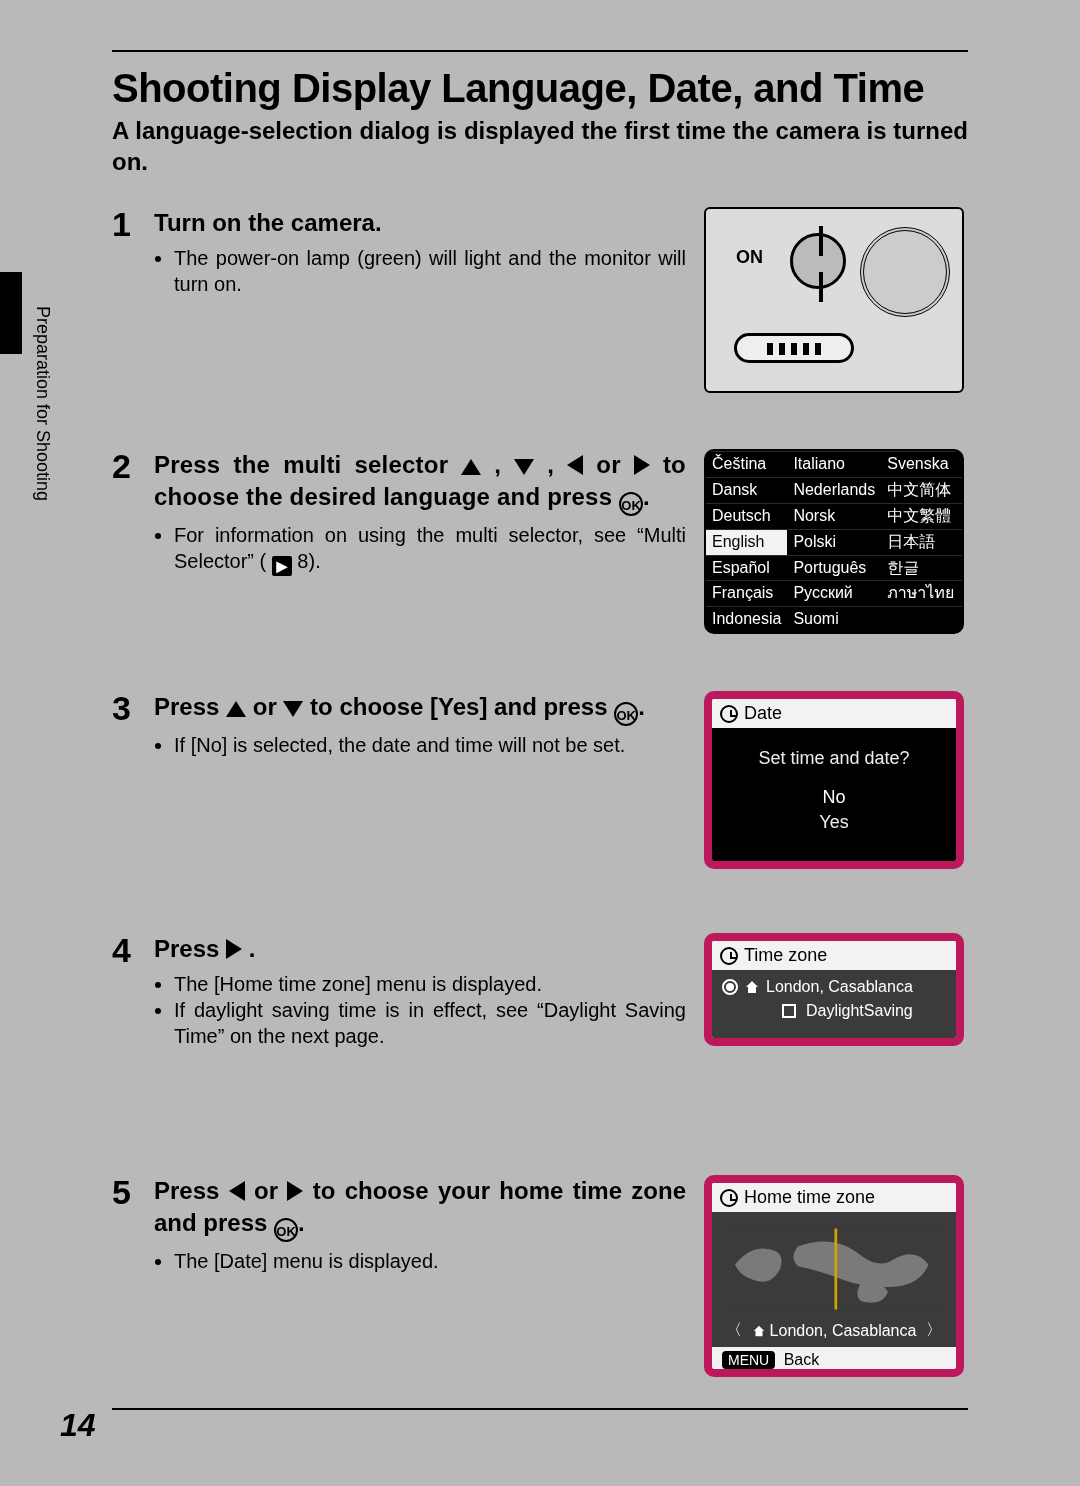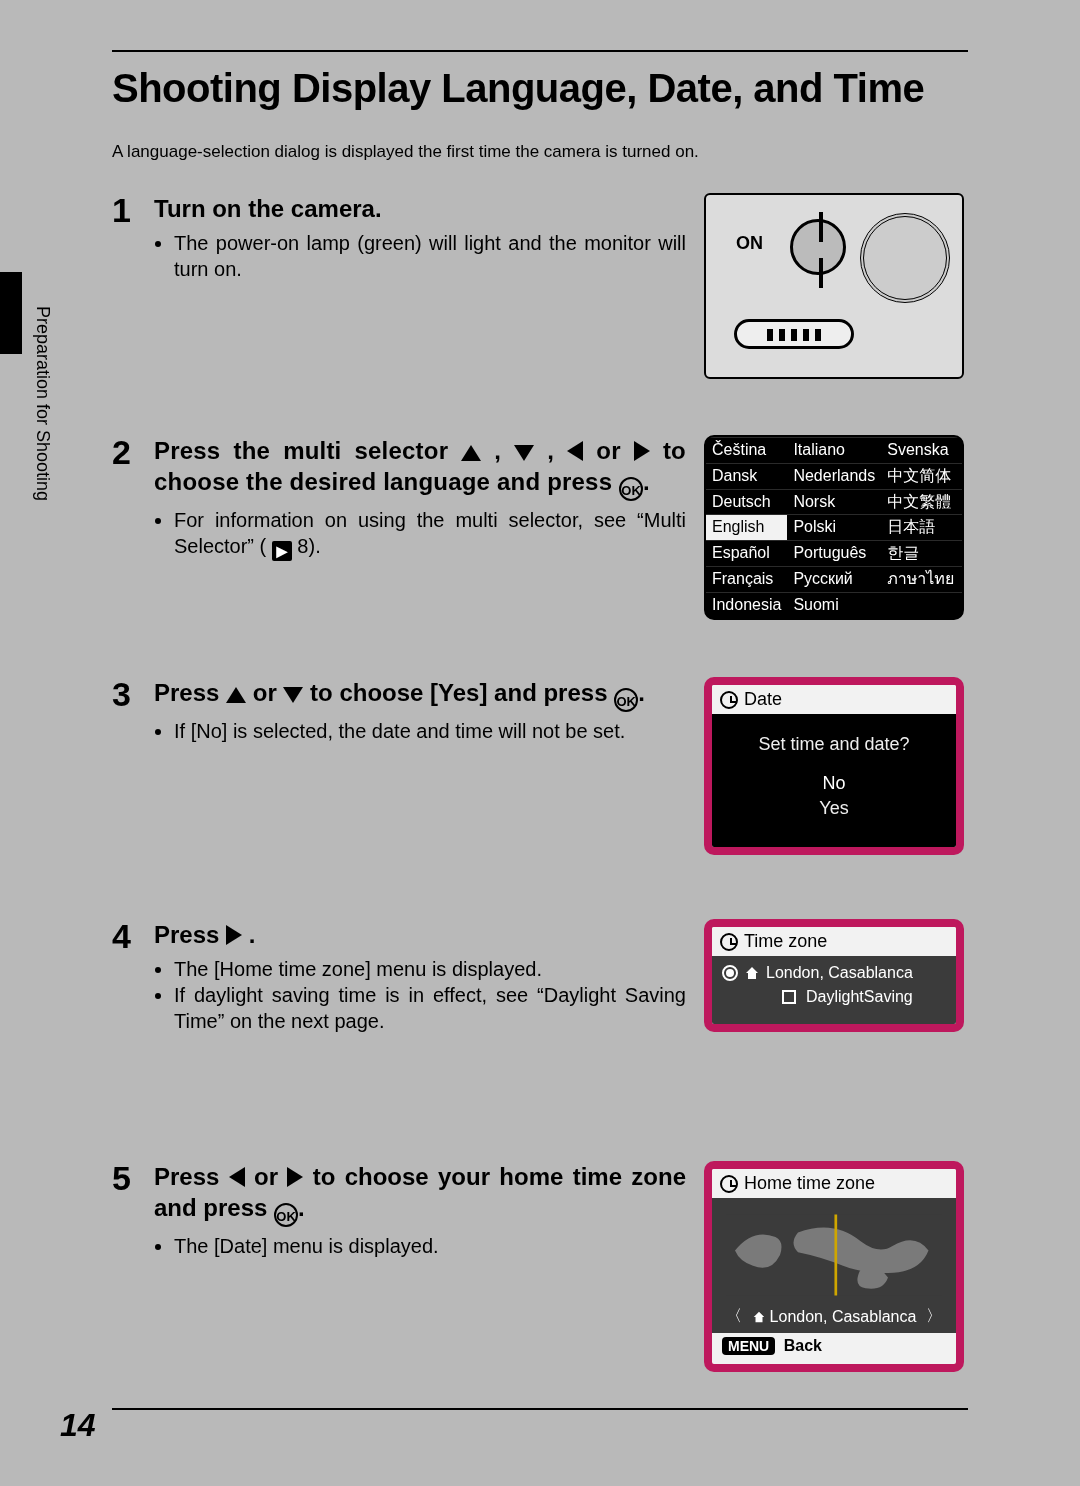--- a/index.html
+++ b/index.html
@@ -35,23 +35,23 @@
     right: 112px;
     top: 66px;
   }
   h1 {
     margin: 0;
     font-size: 40px;
     font-weight: 700;
     letter-spacing: -0.5px;
   }
   .intro {
-    margin-top: 30px;
-    font-size: 17px;
-    font-weight: 400;
+    margin-top: 4px;
+    font-size: 24px;
+    font-weight: 700;
     text-align: justify;
     line-height: 1.3;
   }
   .steps {
     margin-top: 30px;
   }
   .step {
     display: flex;
     gap: 18px;
     margin-top: 42px;
@@ -466,21 +466,21 @@
                   <span class="home-ico" style="width:14px;height:14px;">
                     <svg viewBox="0 0 16 16">
                         <path d="M2 8 L8 2 L14 8 L12 8 L12 14 L4 14 L4 8 Z" fill="#fff"></path>
                       </svg>
                   </span>
                   <span>London, Casablanca</span>
                 </span>
                 <span>〉</span>
               </div>
             </div>
-            <div style="padding:4px 10px 9px 10px; font-size:16px;font-weight:bold;">
+            <div style="padding:4px 10px 0 10px; font-size:16px;">
               <span class="menu-badge">MENU</span>
               <span>Back</span>
             </div>
           </div>
         </div>
       </div>
 
     </div>
   </div>
 

